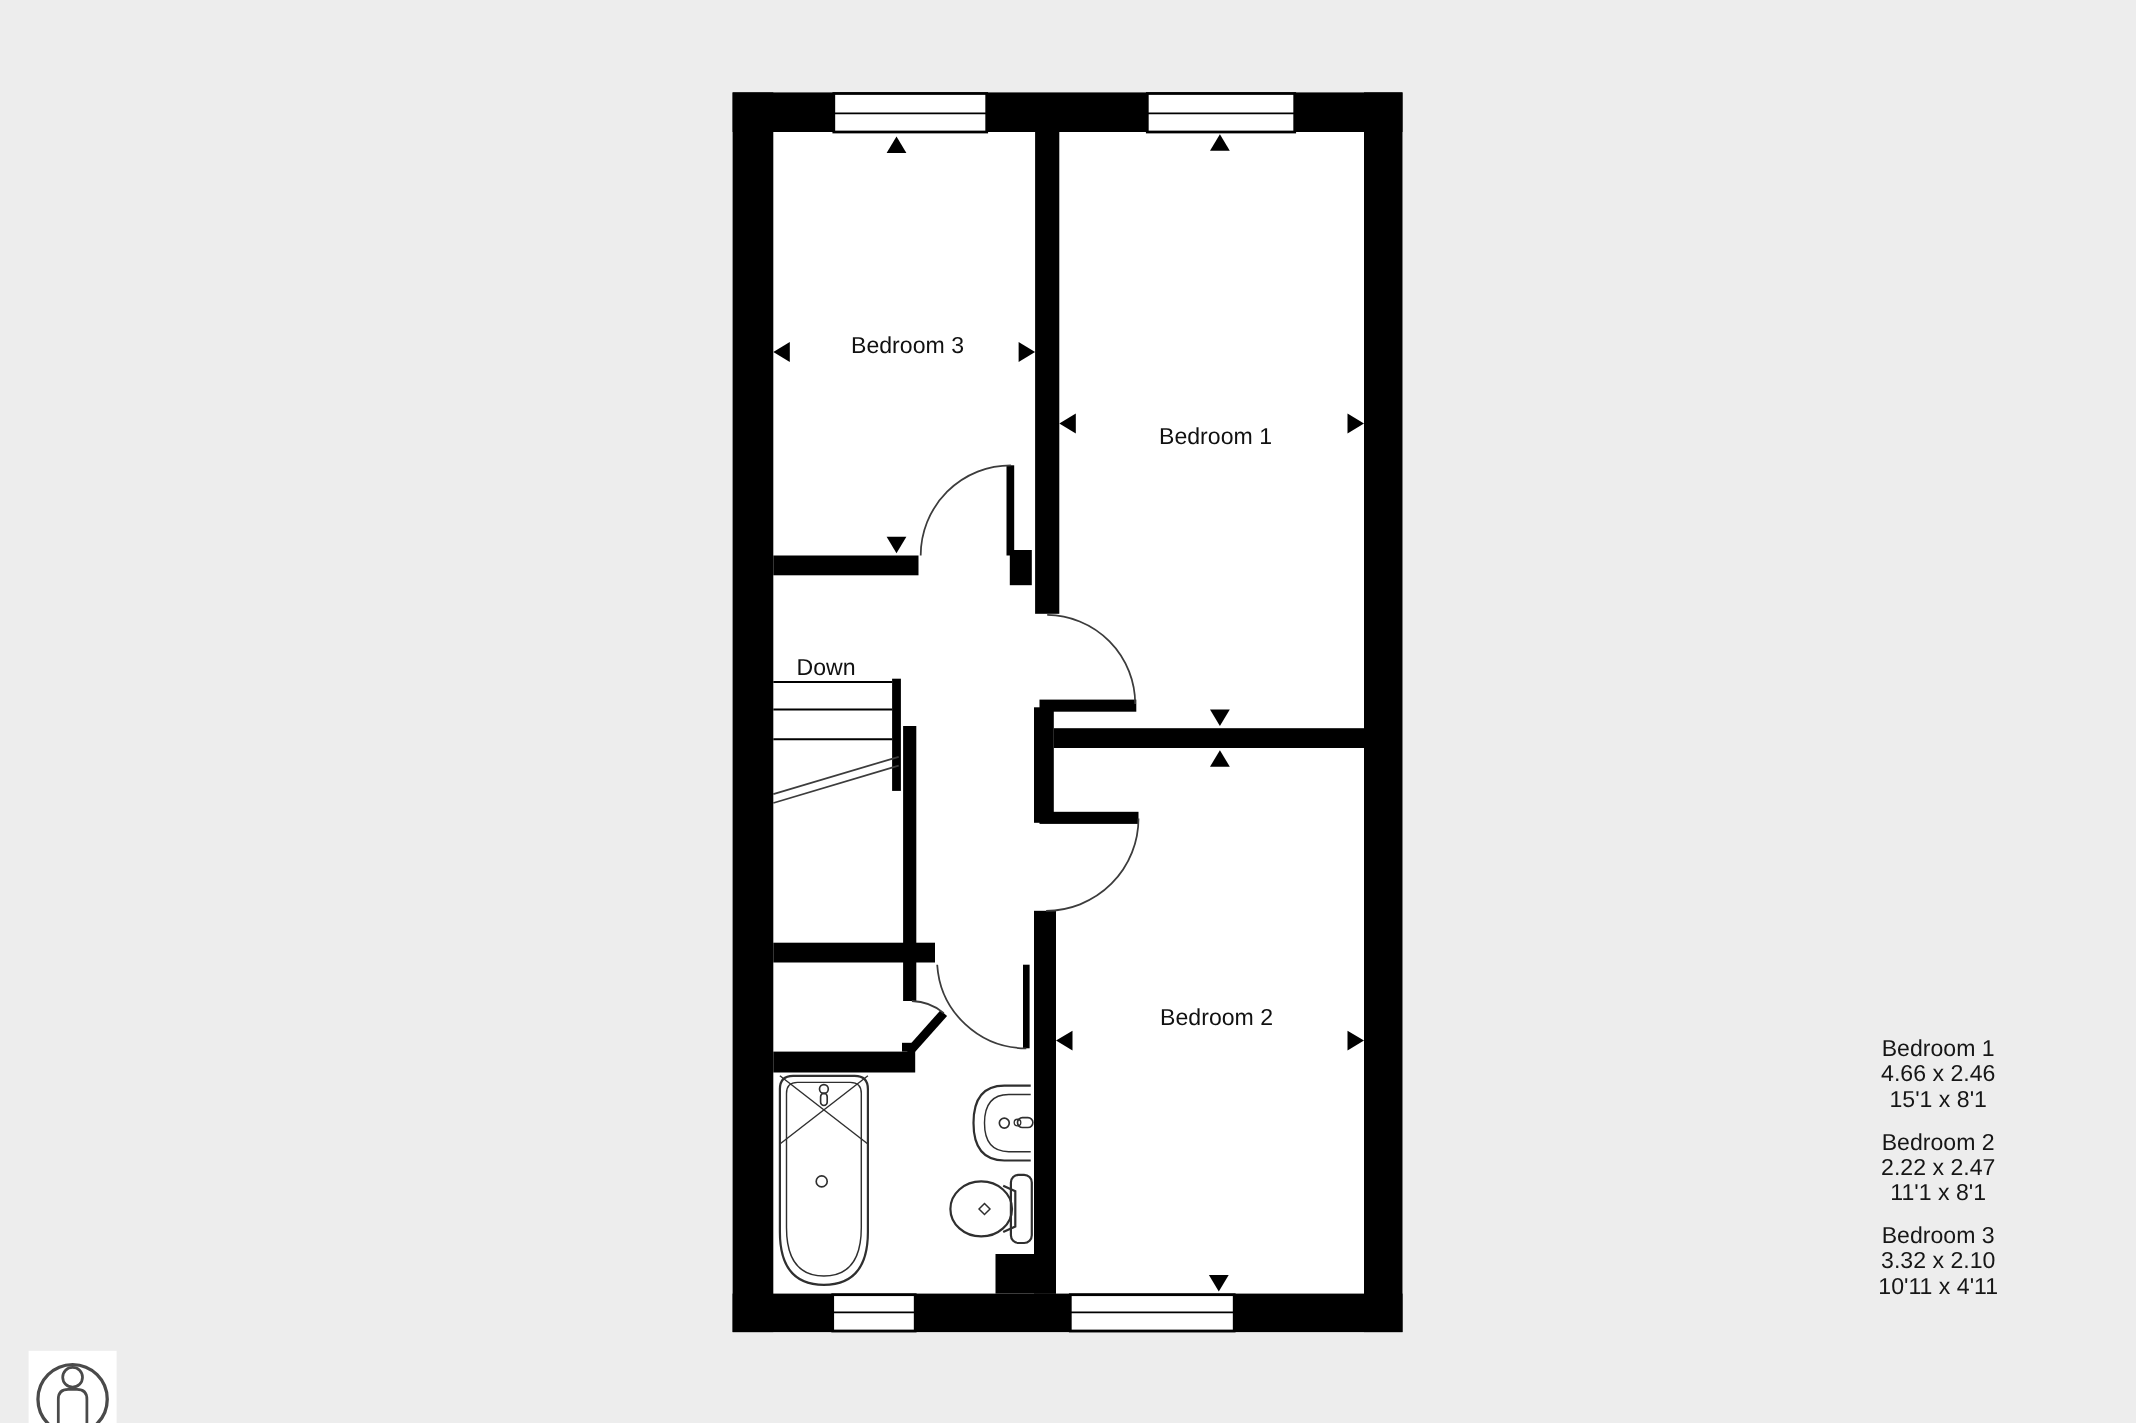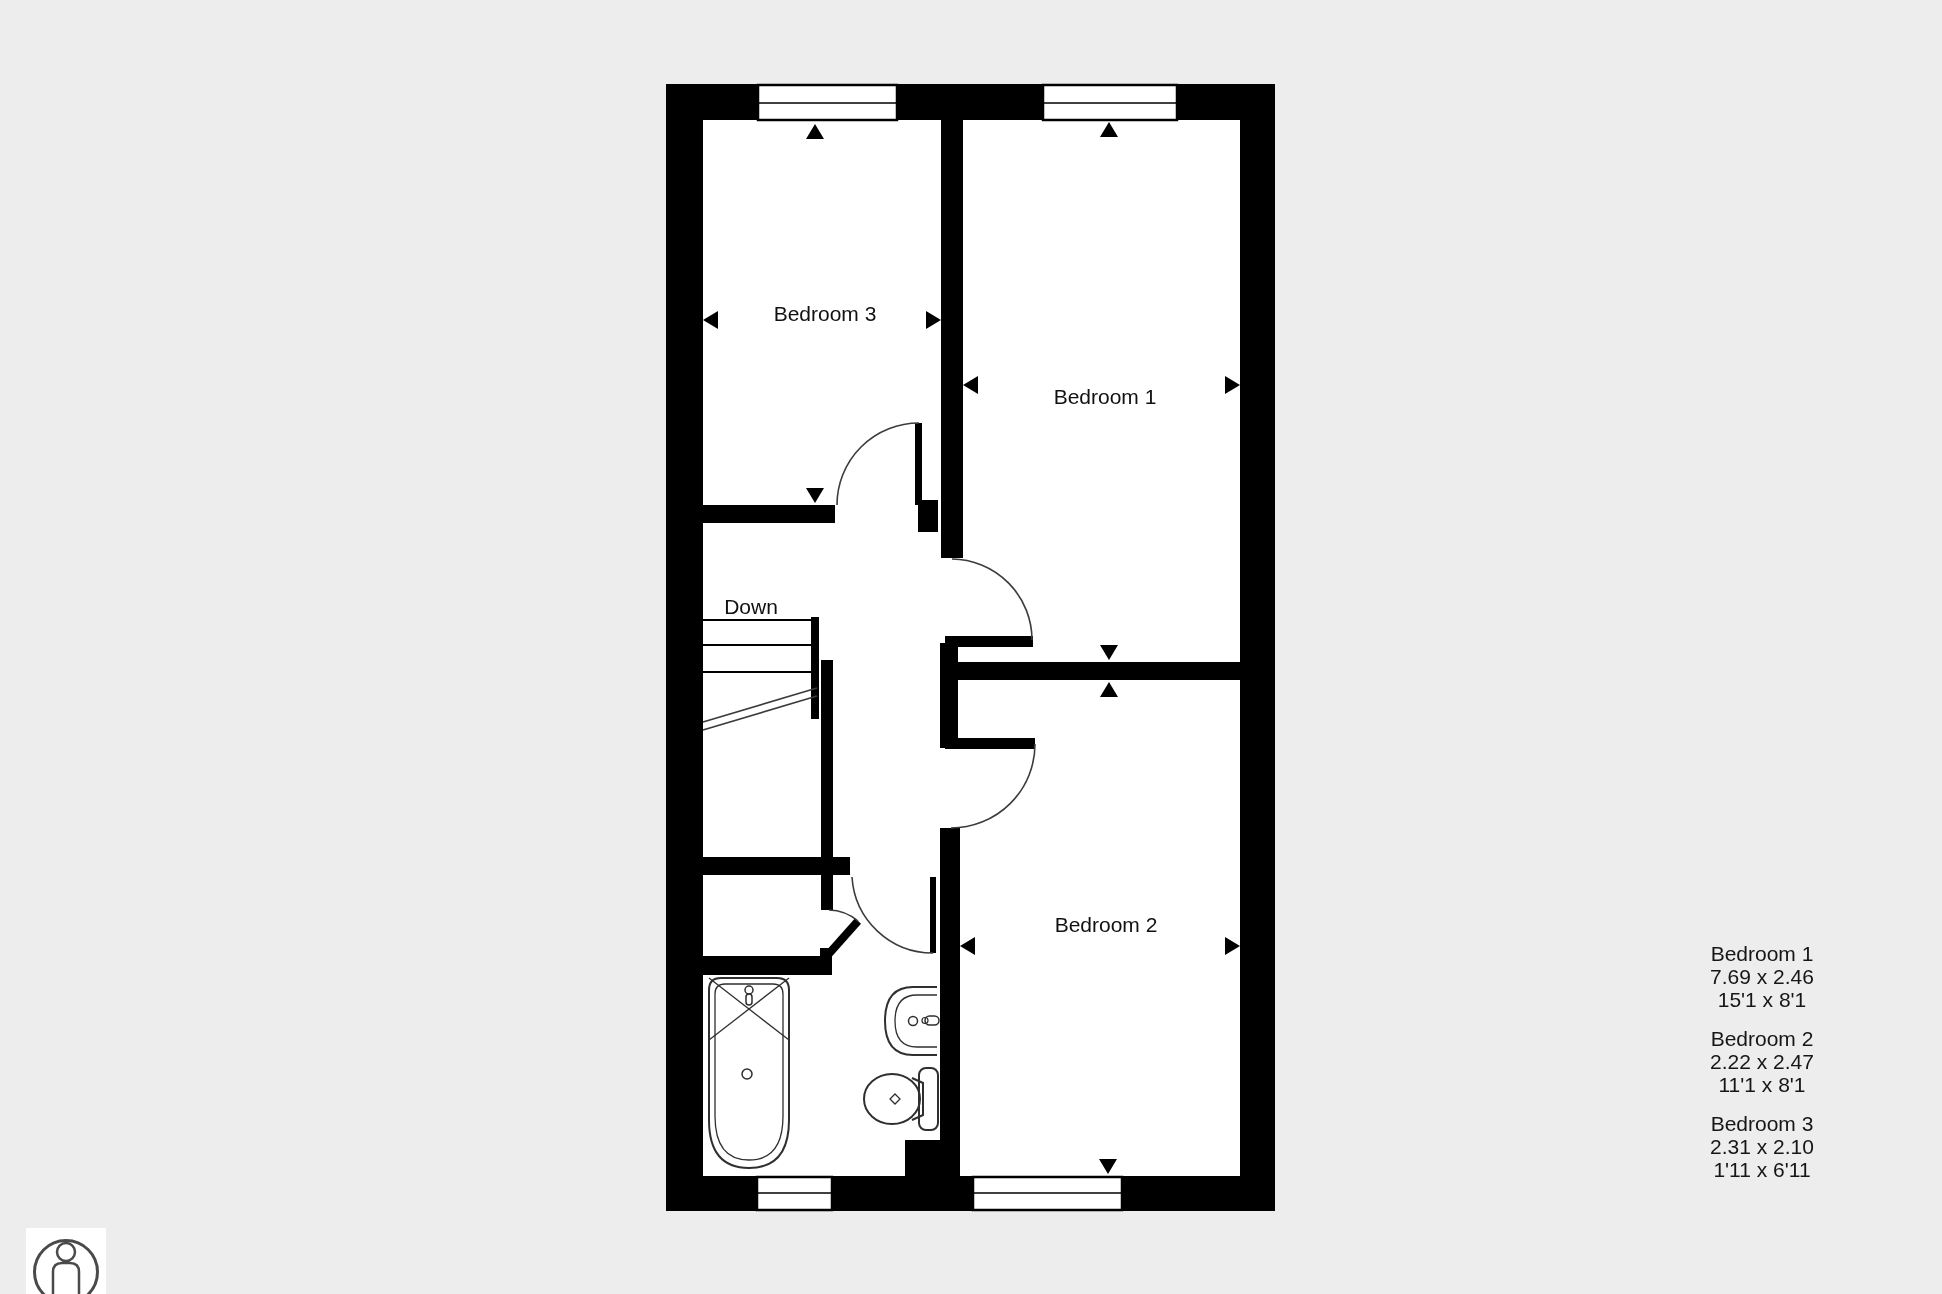--- a/index.html
+++ b/index.html
@@ -176,28 +176,28 @@
       <rect x="26" y="1228" width="80" height="70" fill="#ffffff"></rect>
       <circle cx="66" cy="1272" r="31.5" fill="none" stroke="#4a4a4a" stroke-width="3"></circle>
       <circle cx="66" cy="1252" r="9" fill="#ffffff" stroke="#4a4a4a" stroke-width="2.5"></circle>
       <path d="M53,1294 L53,1272 Q53,1263 62,1263 L70,1263 Q79,1263 79,1272 L79,1294" fill="#ffffff" stroke="#4a4a4a" stroke-width="2.5"></path>
     </g>
   </svg>
 
   <div class="legend">
     <div class="legend-entry">
       <div>Bedroom 1</div>
-      <div>7.69 x 2.46</div>
+      <div>4.66 x 2.46</div>
       <div>15'1 x 8'1</div>
     </div>
     <div class="legend-entry">
       <div>Bedroom 2</div>
       <div>2.22 x 2.47</div>
       <div>11'1 x 8'1</div>
     </div>
     <div class="legend-entry">
       <div>Bedroom 3</div>
-      <div>2.31 x 2.10</div>
-      <div>1'11 x 6'11</div>
+      <div>3.32 x 2.10</div>
+      <div>10'11 x 4'11</div>
     </div>
   </div>
 
 </div>
 
 </body></html>

